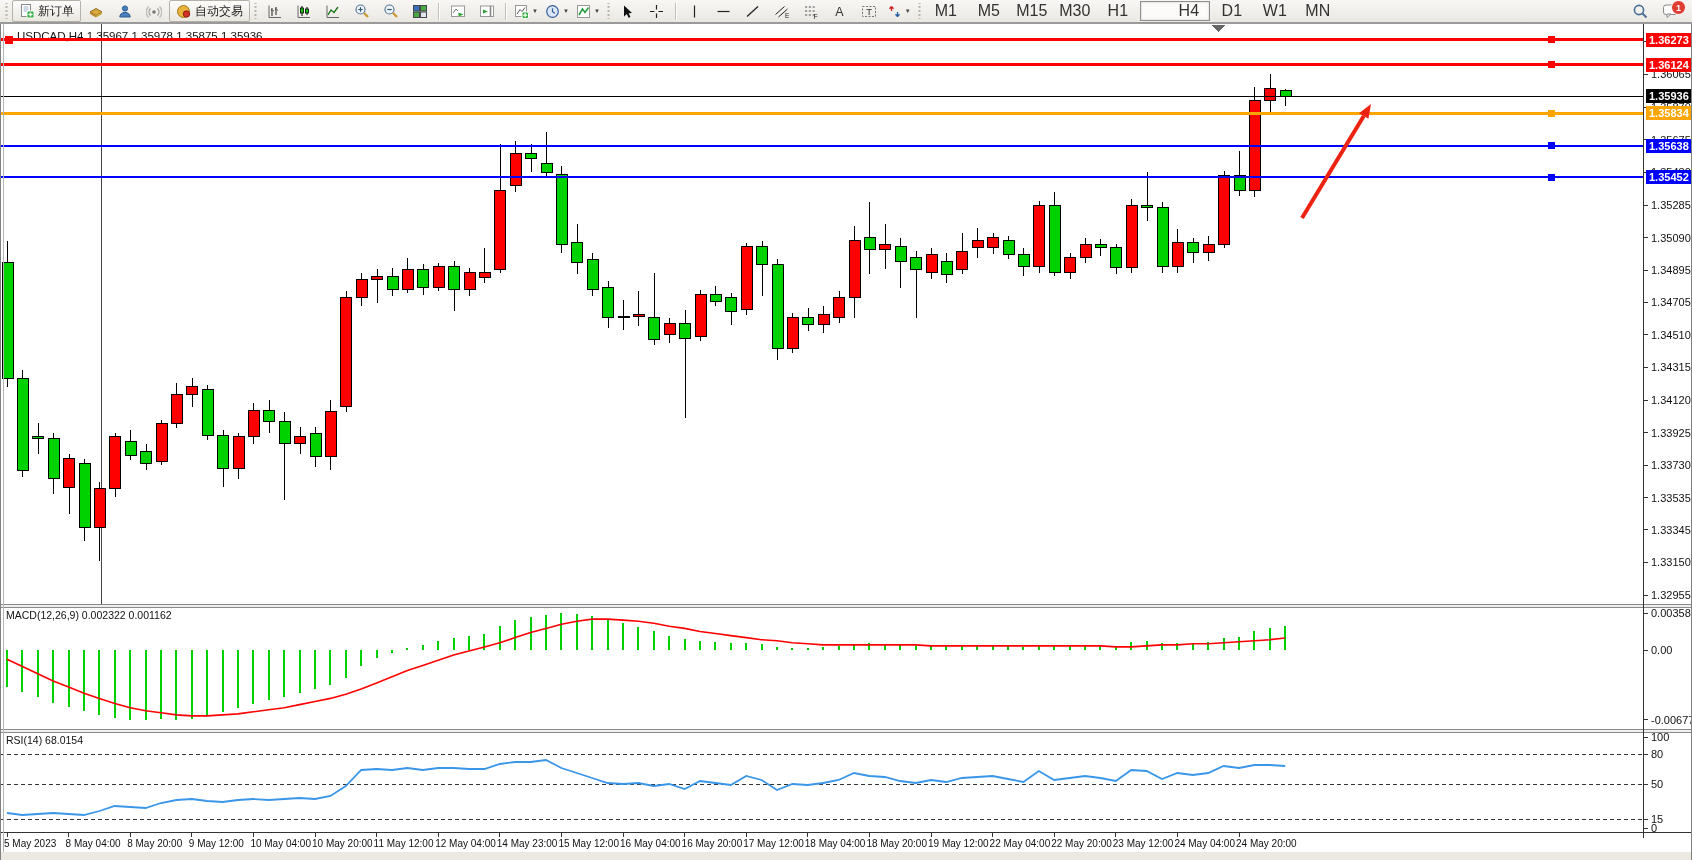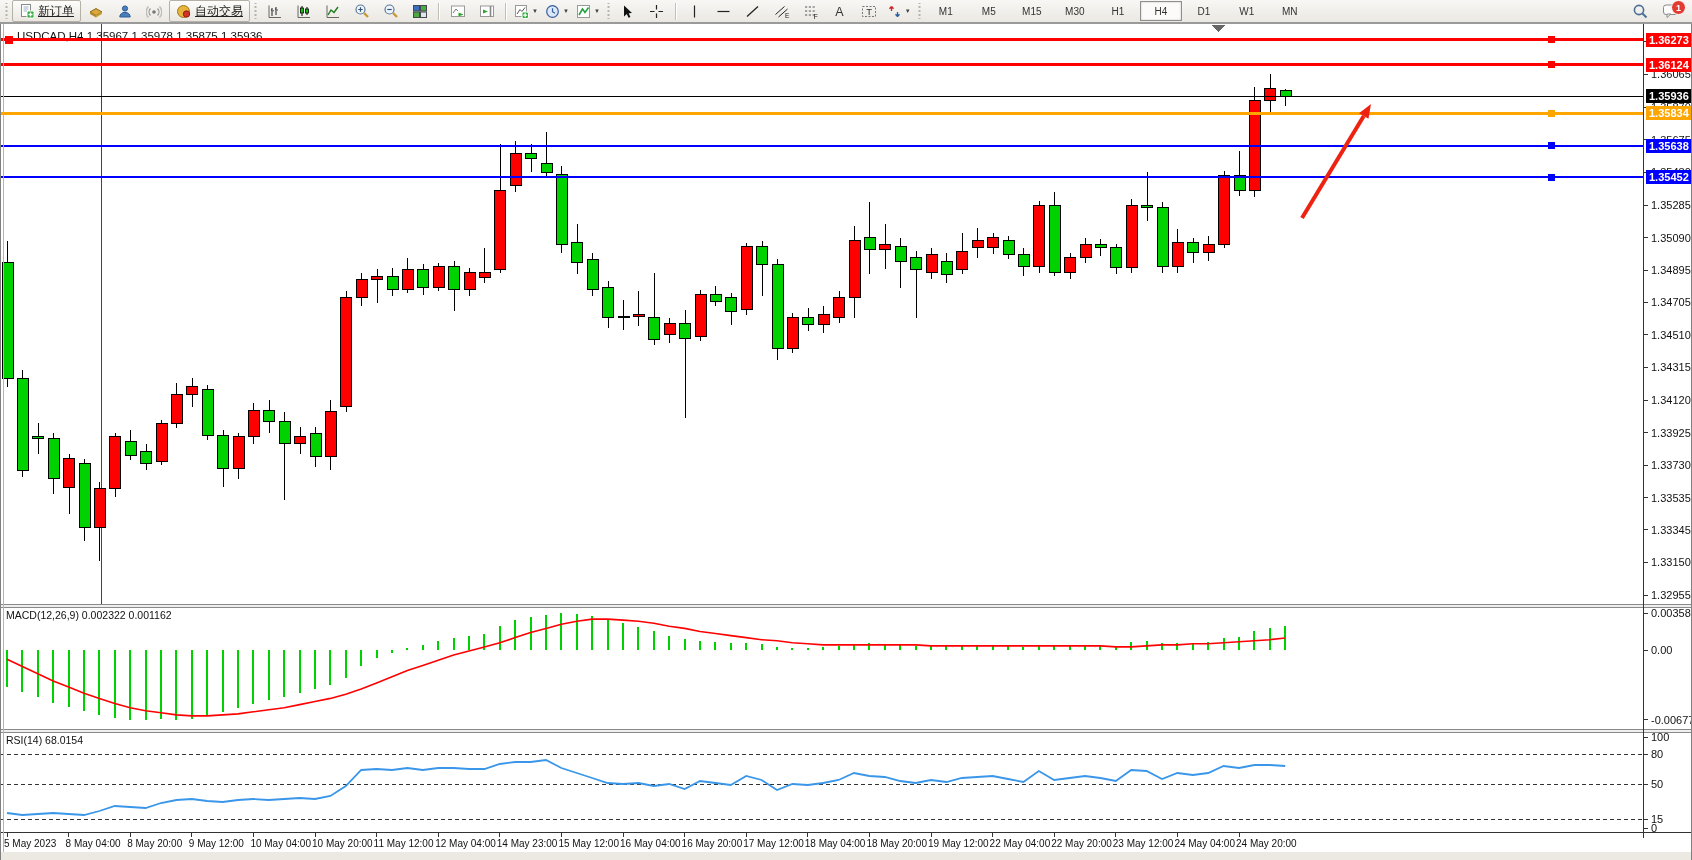--- a/index.html
+++ b/index.html
@@ -6,25 +6,25 @@
     font-family:"Liberation Sans","DejaVu Sans",sans-serif;background:#f0f0f0;}
   
   .toolbar{height:22px;background:linear-gradient(#f8f7f5,#ebe8e2);
     border-bottom:1px solid #9a9a9a;display:flex;align-items:center;padding:0 2px;gap:1px;}
   .tb-handle{width:5px;height:16px;margin:0 2px;
     background-image:radial-gradient(circle,#b7b3aa 1px,transparent 1.2px);
     background-size:4px 4px;background-position:center;}
   .tb-sep{width:1px;height:17px;background:#c2beb6;border-right:1px solid #fff;margin:0 3px;}
   .tb-btn{height:20px;min-width:22px;display:flex;align-items:center;justify-content:center;
     gap:3px;padding:0 2px;border:1px solid transparent;border-radius:2px;font-size:12px;color:#222;}
-  .tb-btn.labeled{border:1px solid #b5b1a8;background:linear-gradient(#fdfdfc,#eae7e0);padding:0 6px;text-decoration:underline;}
+  .tb-btn.labeled{border:1px solid #b5b1a8;background:linear-gradient(#fdfdfc,#eae7e0);padding:0 6px;}
   .caret{font-size:6px;color:#444;line-height:1;}
   .tf-btn{height:18px;width:40px;display:flex;align-items:center;justify-content:center;
-    font-size:10px;color:#333;border:1px solid transparent;}
-  .tf-btn.active{background:#fcfbf9;border:1px solid #8f8f8f;box-shadow:inset 0 0 2px #bbb;}
+    font-size:16px;color:#333;border:1px solid transparent;}
+  .tf-btn.active{background:#fcfbf9;border:1px solid #8f8f8f;box-shadow:inset 0 0 2px #bbb;padding-left:28px;}
   .tb-right{margin-left:auto;display:flex;align-items:center;gap:6px;padding-right:8px;}
   .chat-wrap{position:relative;width:22px;height:20px;display:flex;align-items:center;justify-content:center;}
   .badge{position:absolute;top:-1px;right:-4px;width:13px;height:13px;border-radius:50%;
     background:#e03c31;color:#fff;font-size:9px;font-weight:bold;display:flex;
     align-items:center;justify-content:center;border:1px solid #fff;}
   
   .chart-area{position:relative;width:1692px;height:838px;background:#c4b5fd;}
   svg text{font-family:"Liberation Sans","DejaVu Sans",sans-serif;}
 </style>
 </head>

